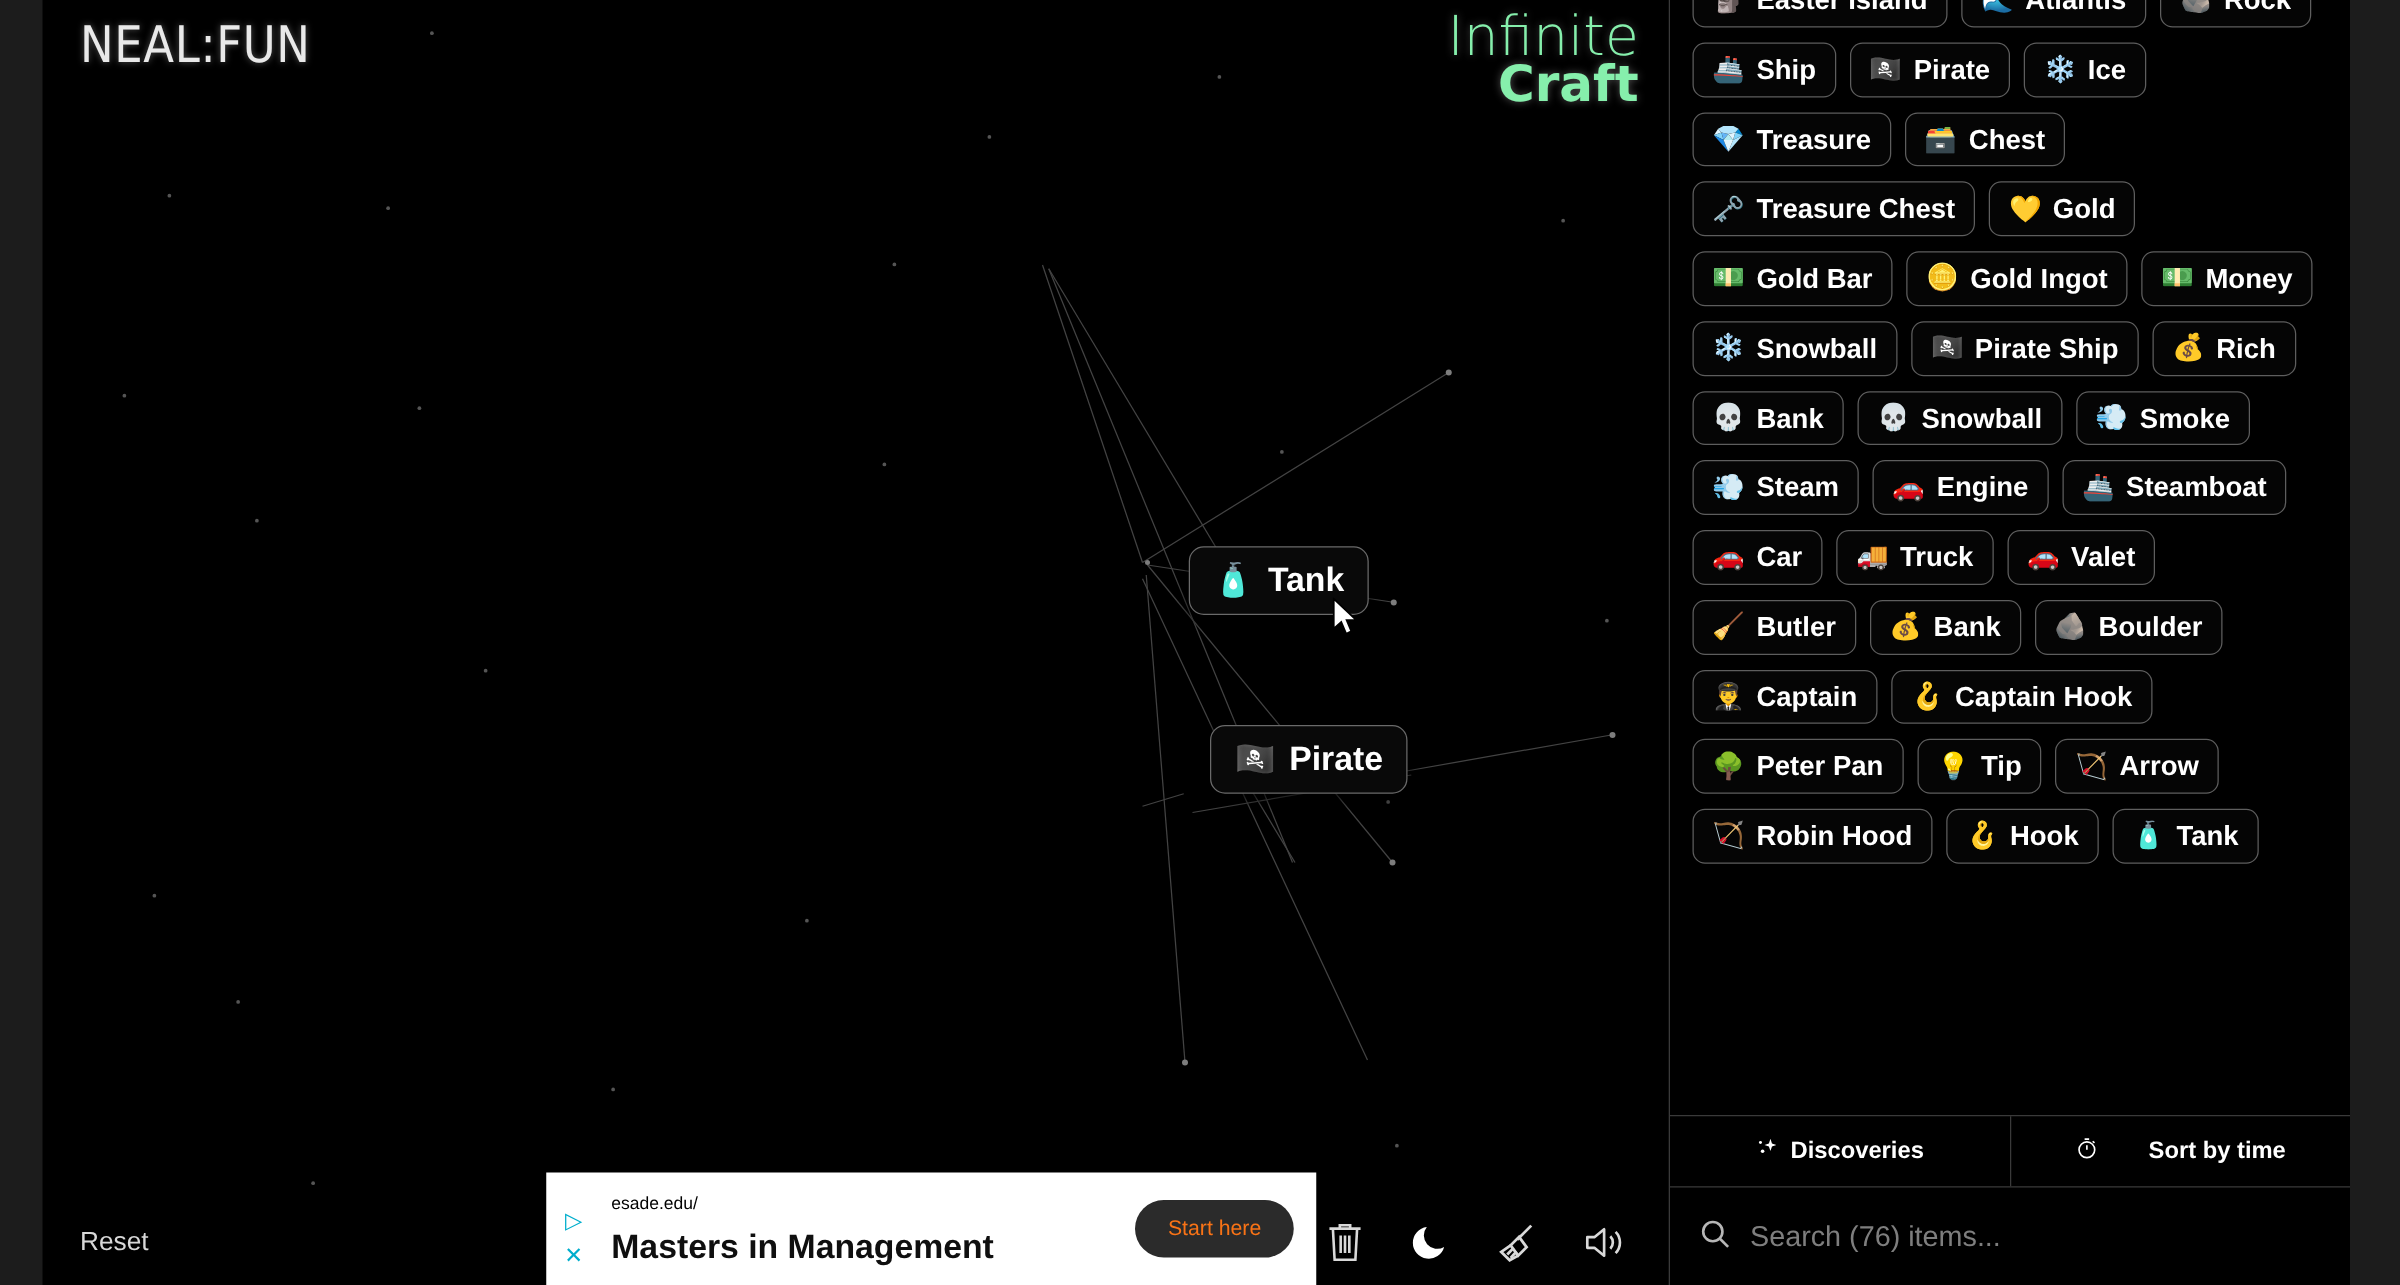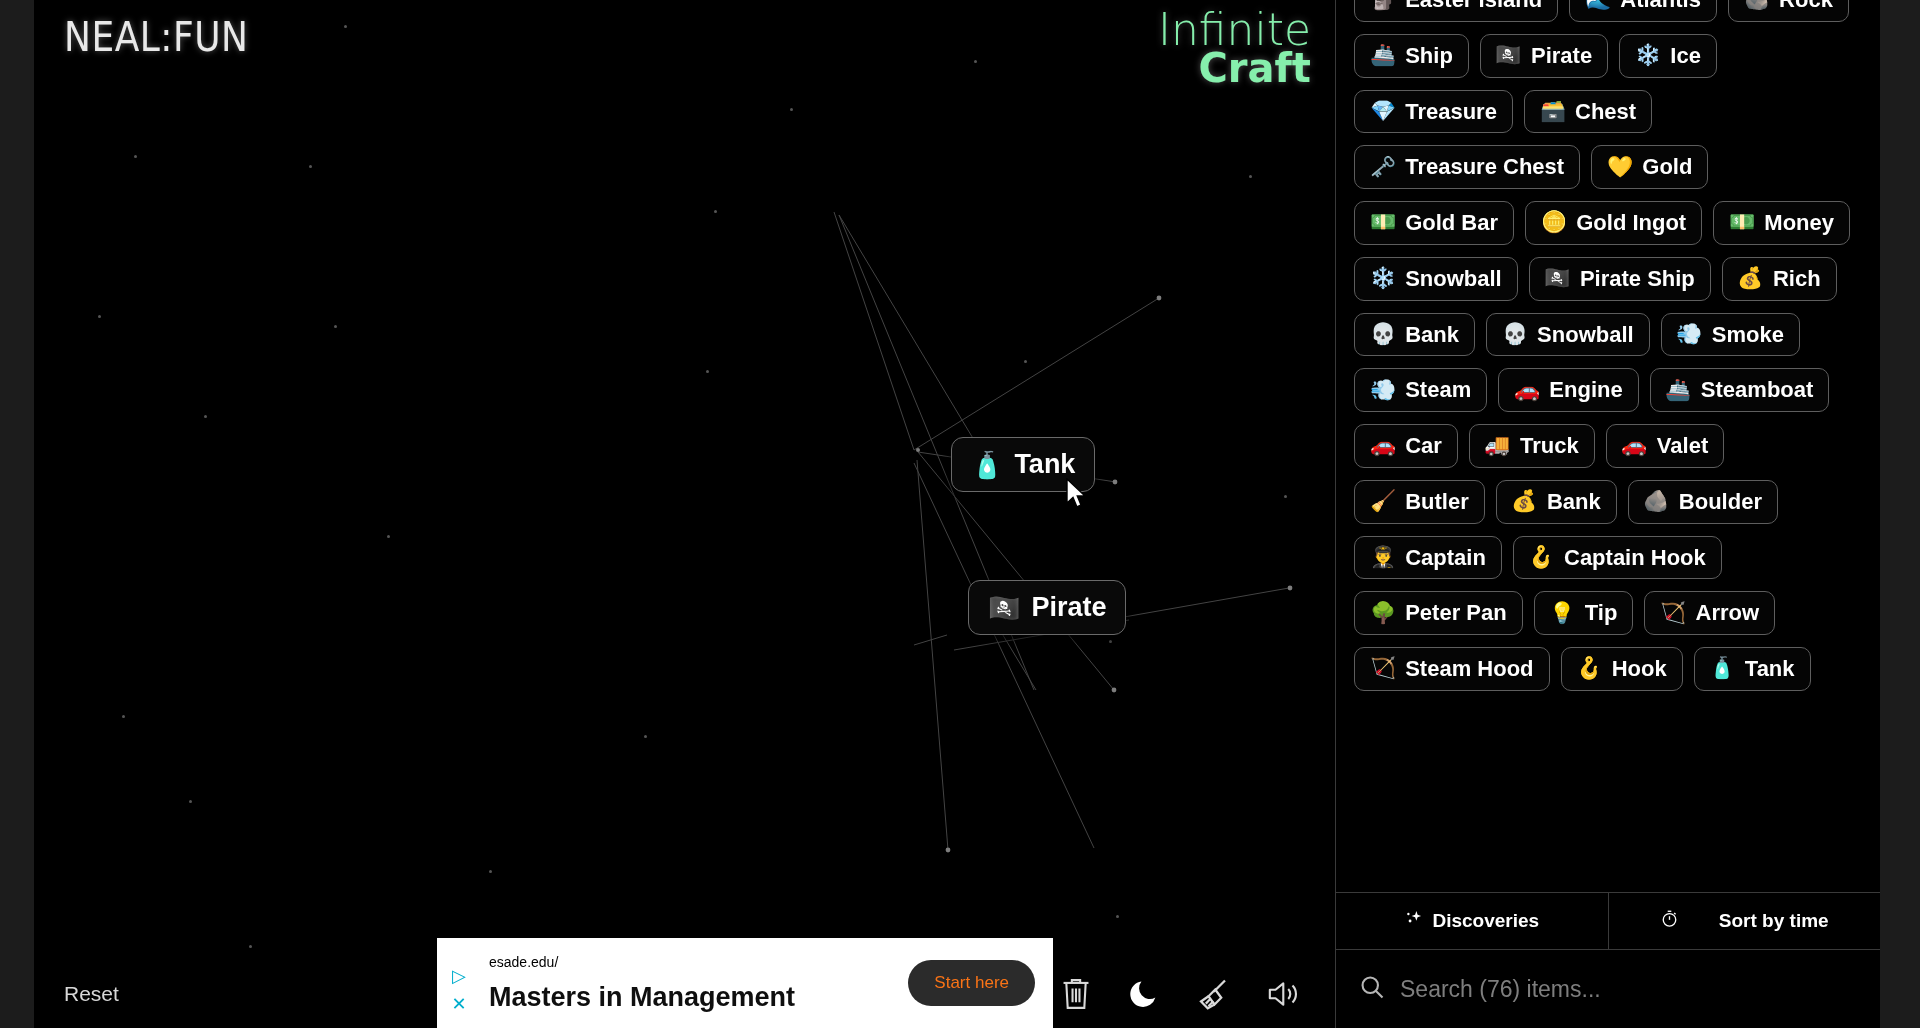--- a/index.html
+++ b/index.html
@@ -440,21 +440,21 @@
         <div class="chip">
           <span class="gl">💡</span>
           <span>Tip</span>
         </div>
         <div class="chip">
           <span class="gl">🏹</span>
           <span>Arrow</span>
         </div>
         <div class="chip">
           <span class="gl">🏹</span>
-          <span>Steam Hood</span>
+          <span>Robin Hood</span>
         </div>
         <div class="chip">
           <span class="gl">🪝</span>
           <span>Hook</span>
         </div>
         <div class="chip">
           <span class="gl">🧴</span>
           <span>Tank</span>
         </div>
       </div>

